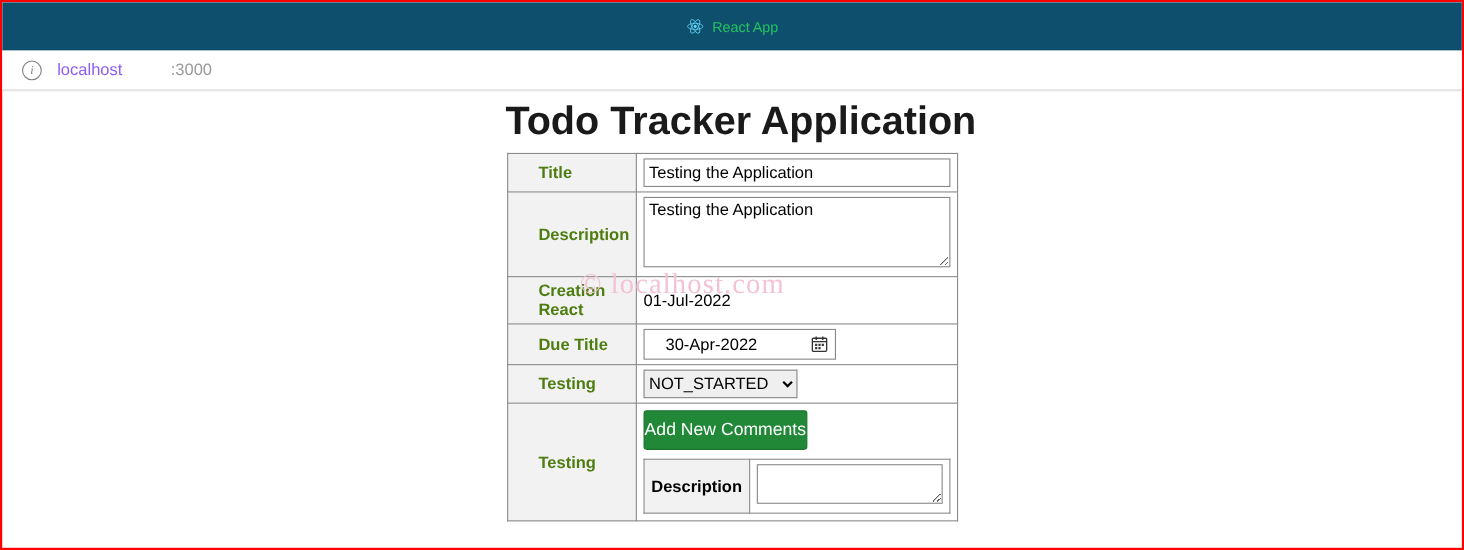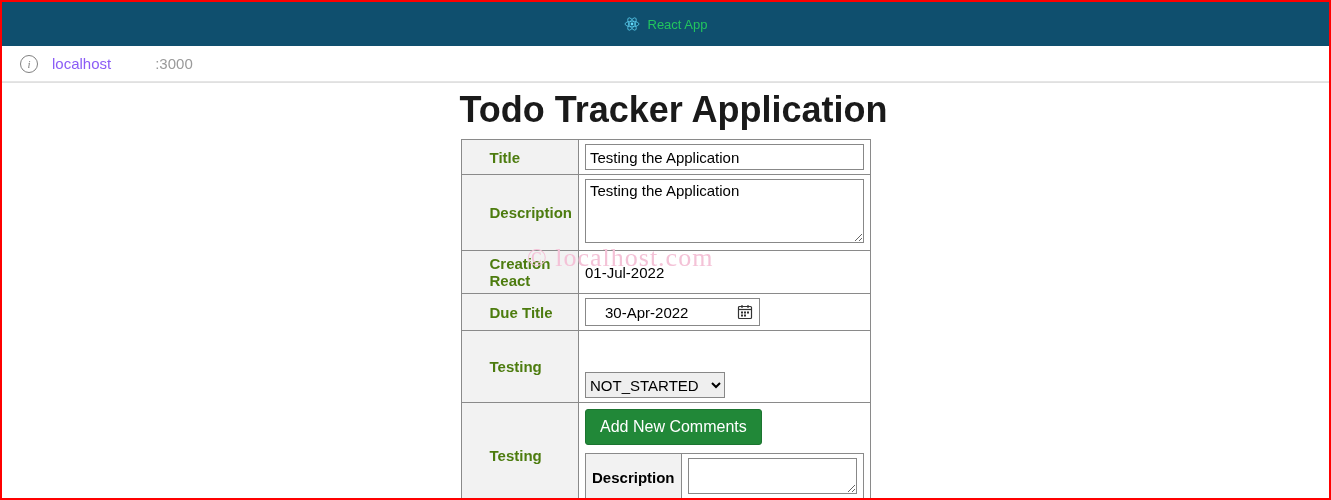--- a/index.html
+++ b/index.html
@@ -77,25 +77,25 @@
     display: inline-flex; align-items: center;
     border: 1px solid #888; height: 28px; padding: 0 6px 0 19px; width: 175px;
     justify-content: space-between; font-size: 15px;
   }
   .cal-icon {
     width: 16px; height: 16px; display: inline-block;
   }
   .cal-icon svg { width: 16px; height: 16px; }
   select.status-select {
     border: 1px solid #888; height: 26px; font-size: 15px; width: 140px;
-    font-family: inherit; background: #efefef; margin-top: 37px;
+    font-family: inherit; background: #efefef;
   }
   .btn-green {
     background: #218838; color: #fff; border: 1px solid #1c7430;
-    padding: 8px 14px; font-size: 16px; cursor: pointer; border-radius: 3px;
+    padding: 8px 0; font-size: 16px; cursor: pointer; border-radius: 3px;
   }
   .comments-cell { padding: 6px !important; }
   table.inner {
     border-collapse: collapse; width: 100%; margin-top: 8px;
   }
   table.inner th, table.inner td {
     border: 1px solid #8a8a8a; padding: 4px 6px; font-size: 15px; text-align: left;
   }
   table.inner th { background: #f2f2f2; font-weight: 700; }
   table.inner textarea {

